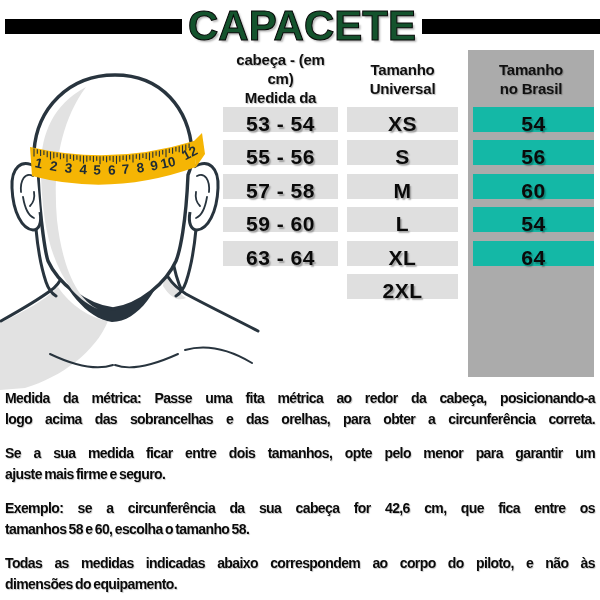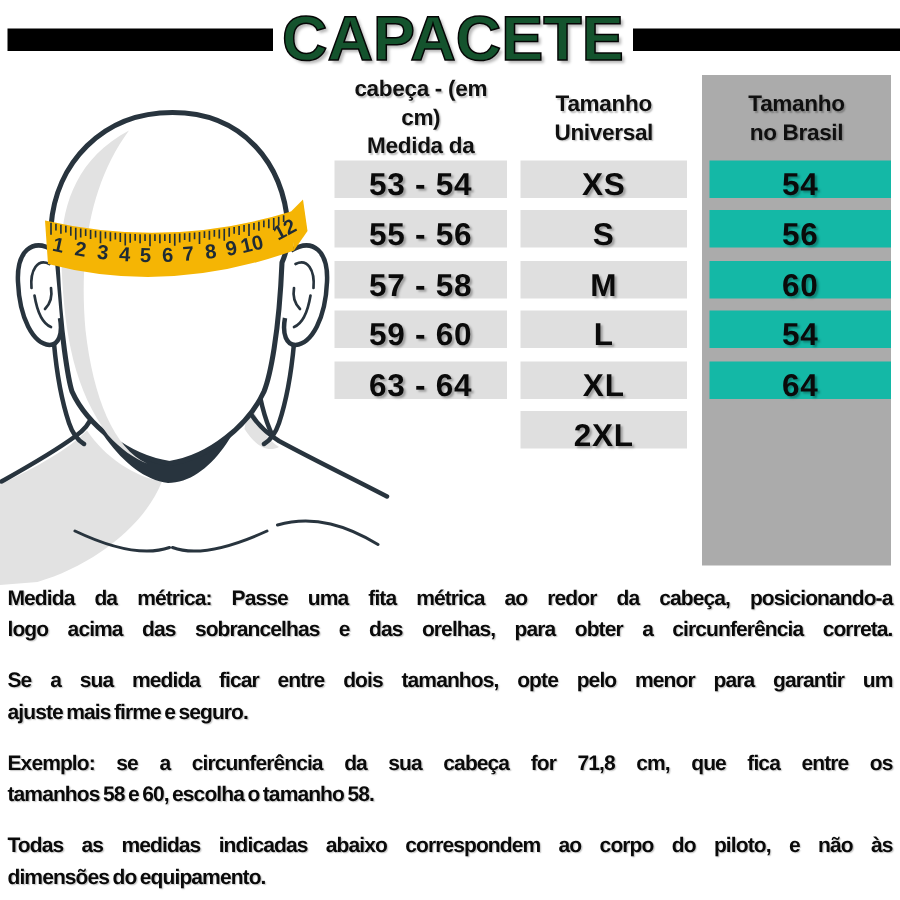--- a/index.html
+++ b/index.html
@@ -195,21 +195,21 @@
   <section class="notes">
     <p class="para">
       <span class="line fill">Medida da métrica: Passe uma fita métrica ao redor da cabeça, posicionando-a</span>
       <span class="line fill">logo acima das sobrancelhas e das orelhas, para obter a circunferência correta.</span>
     </p>
     <p class="para">
       <span class="line fill">Se a sua medida ficar entre dois tamanhos, opte pelo menor para garantir um</span>
       <span class="line">ajuste mais firme e seguro.</span>
     </p>
     <p class="para">
-      <span class="line fill">Exemplo: se a circunferência da sua cabeça for 71,8 cm, que fica entre os</span>
+      <span class="line fill">Exemplo: se a circunferência da sua cabeça for 42,6 cm, que fica entre os</span>
       <span class="line">tamanhos 58 e 60, escolha o tamanho 58.</span>
     </p>
     <p class="para">
       <span class="line fill">Todas as medidas indicadas abaixo correspondem ao corpo do piloto, e não às</span>
       <span class="line">dimensões do equipamento.</span>
     </p>
   </section>
 
 </div>
 

